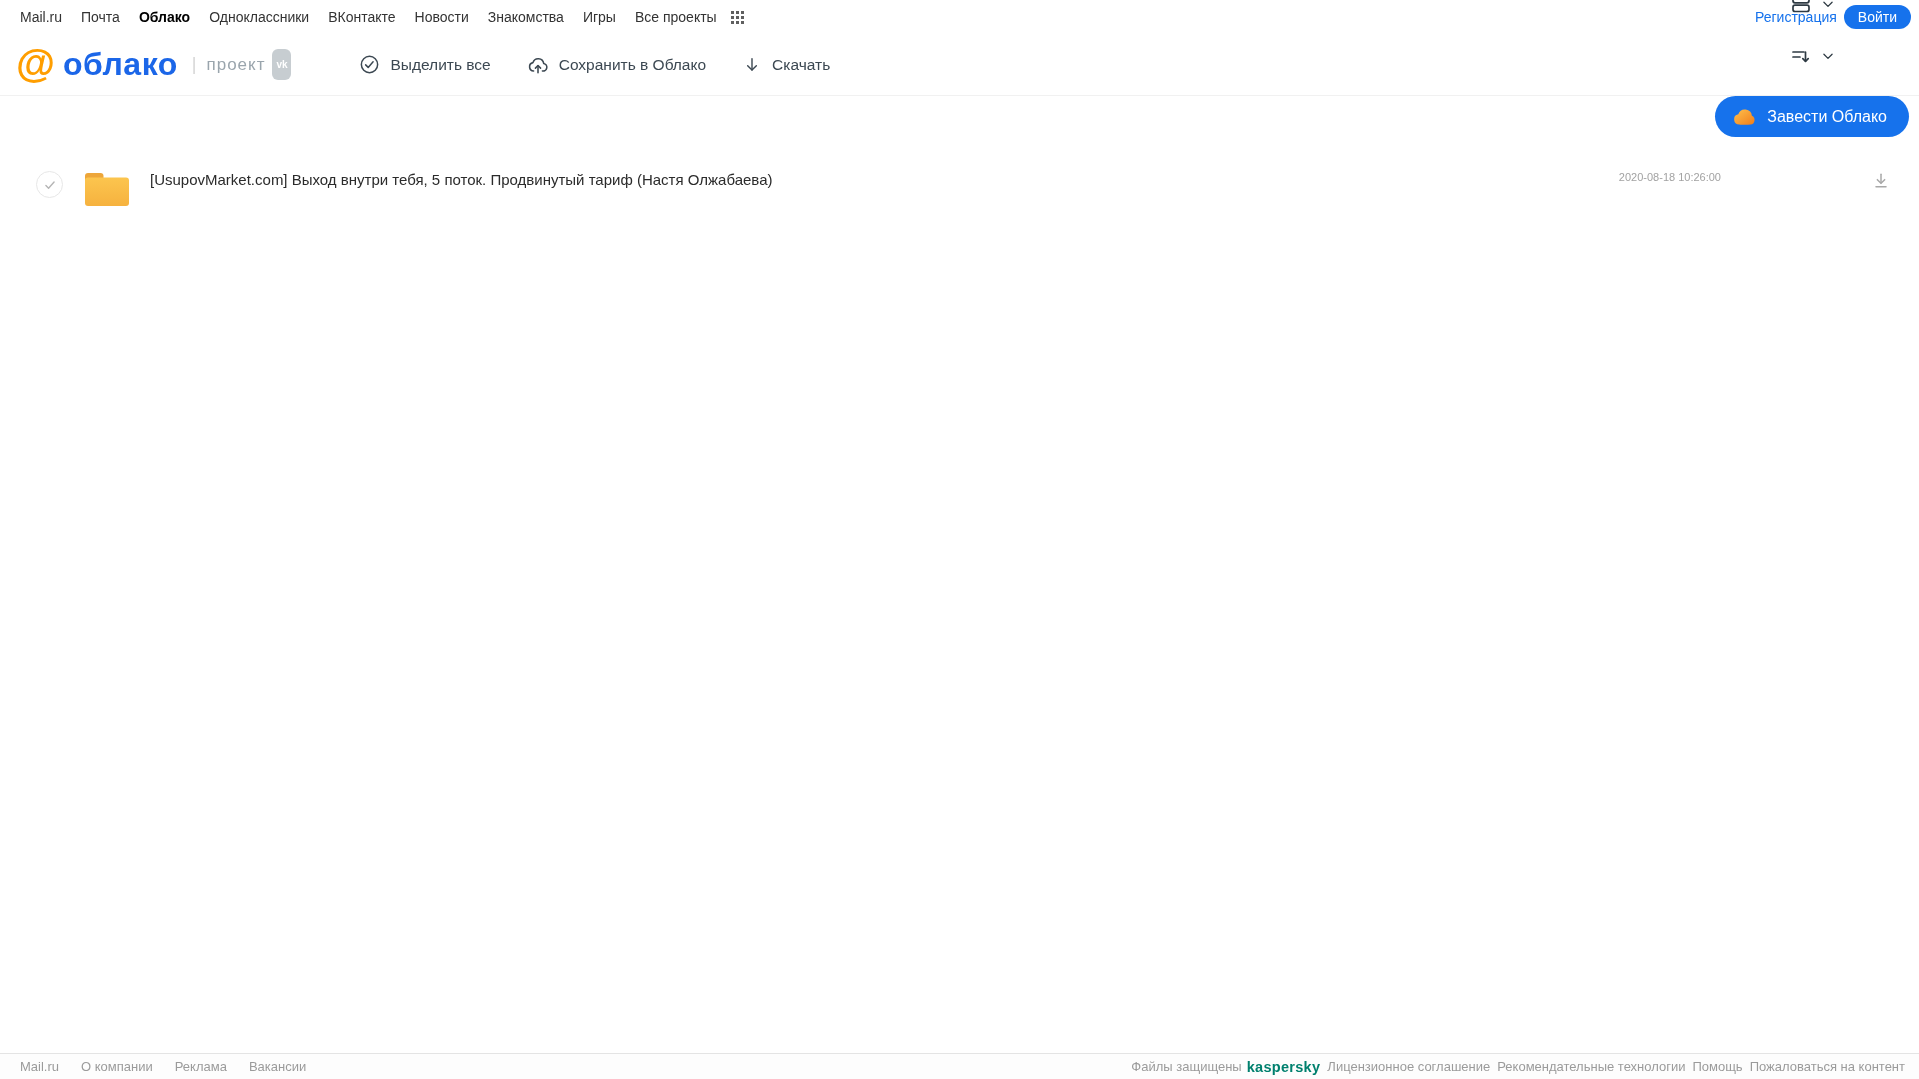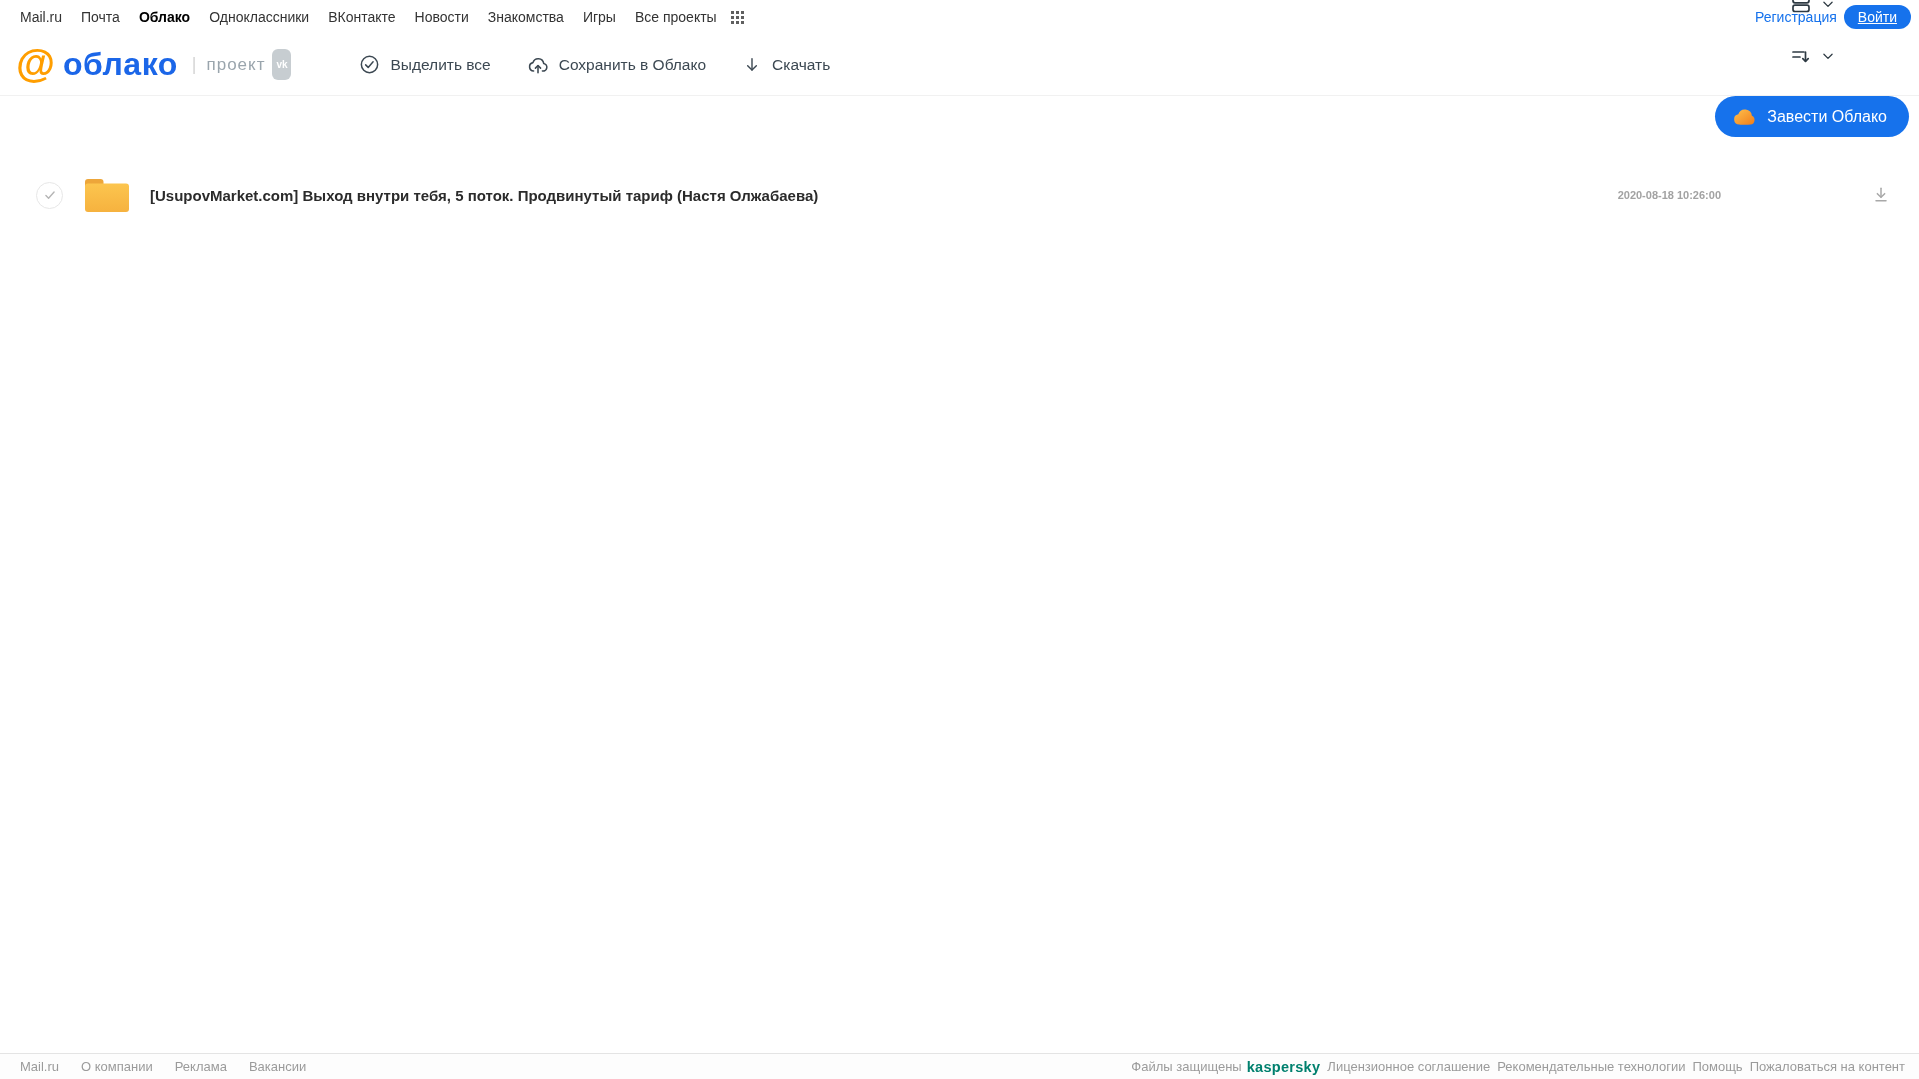--- a/index.html
+++ b/index.html
@@ -9,21 +9,21 @@
 
   
   .topnav { display:flex; align-items:center; height:34px; padding:0 8px 0 20px; font-size:14px; }
   .topnav-links { display:flex; align-items:center; gap:19px; }
   .topnav-link { color:#333; cursor:pointer; white-space:nowrap; }
   .topnav-link.active { font-weight:bold; color:#000; }
   .grid-dots { margin-left:-6px; display:inline-flex; }
   .topnav-right { margin-left:auto; display:flex; align-items:center; gap:7px; }
   .reg-link { color:#1672ec; cursor:pointer; }
   .login-btn { background:#1672ec; color:#fff; border:none; border-radius:13px;
-    height:24px; padding:0 14px; font-size:14px; cursor:pointer; font-family:inherit;text-decoration:underline; }
+    height:24px; padding:0 14px; font-size:14px; cursor:pointer; font-family:inherit; }
 
   
   .header { display:flex; align-items:center; height:62px; padding:0 10px 0 16px;
     border-bottom:1px solid #f1f1f1; }
   .logo { display:flex; align-items:center; cursor:pointer; }
   .logo-at { font-size:40px; font-weight:800; color:#ff9e00; line-height:1; margin-top:-4px; }
   .logo-word { font-size:32px; font-weight:700; color:#1b66e8; margin-left:8px; letter-spacing:.5px; }
   .logo-divider { color:#d5d5d5; font-size:18px; margin:0 10px 0 14px; font-weight:300; }
   .logo-project { color:#9aa5ad; font-size:17px; letter-spacing:1px; }
   .vk-badge { display:inline-flex; align-items:center; justify-content:center; width:19px; height:31px;
@@ -36,21 +36,21 @@
   .header-right { margin-left:auto; display:flex; align-items:center; gap:24px;flex-direction:column; }
   .icon-group { display:flex; align-items:center; gap:8px; cursor:pointer; }
   .create-btn { display:flex; align-items:center; gap:10px; background:#1672ec; color:#fff;
     border:none; border-radius:24px; height:41px; padding:0 22px 0 16px; font-size:16px;
     cursor:pointer; font-family:inherit; margin-left:0; }
 
   
   .main { padding:33px 0 0 0; }
   .page-title { font-size:24px; color:#151515; font-weight:400; padding-left:20px; }
 
-  .file-row { display:flex; align-items:center; height:48px; margin-top:42px; padding:0 28px 0 36px; cursor:pointer;font-weight:bold; }
+  .file-row { display:flex; align-items:flex-start; height:48px; margin-top:42px; padding:0 28px 0 36px; cursor:pointer; }
   .row-check { width:27px; height:27px; border:1px solid #e7e7e7; border-radius:50%; background:#fff;
     display:flex; align-items:center; justify-content:center; flex:none; cursor:pointer; }
   .folder-wrap { margin-left:20px; flex:none; display:flex; }
   .file-name { margin-left:19px; font-size:15px; color:#2b2b2b; white-space:nowrap; overflow:hidden; }
   .row-spacer { flex:1; }
   .file-date { color:#a2a2a2; font-size:11px; white-space:nowrap; margin-right:150px; }
   .row-download { display:flex; cursor:pointer; }
 
   
   .footer { position:absolute; left:0; right:0; bottom:0; height:26px; border-top:1px solid #e4e4e4;

